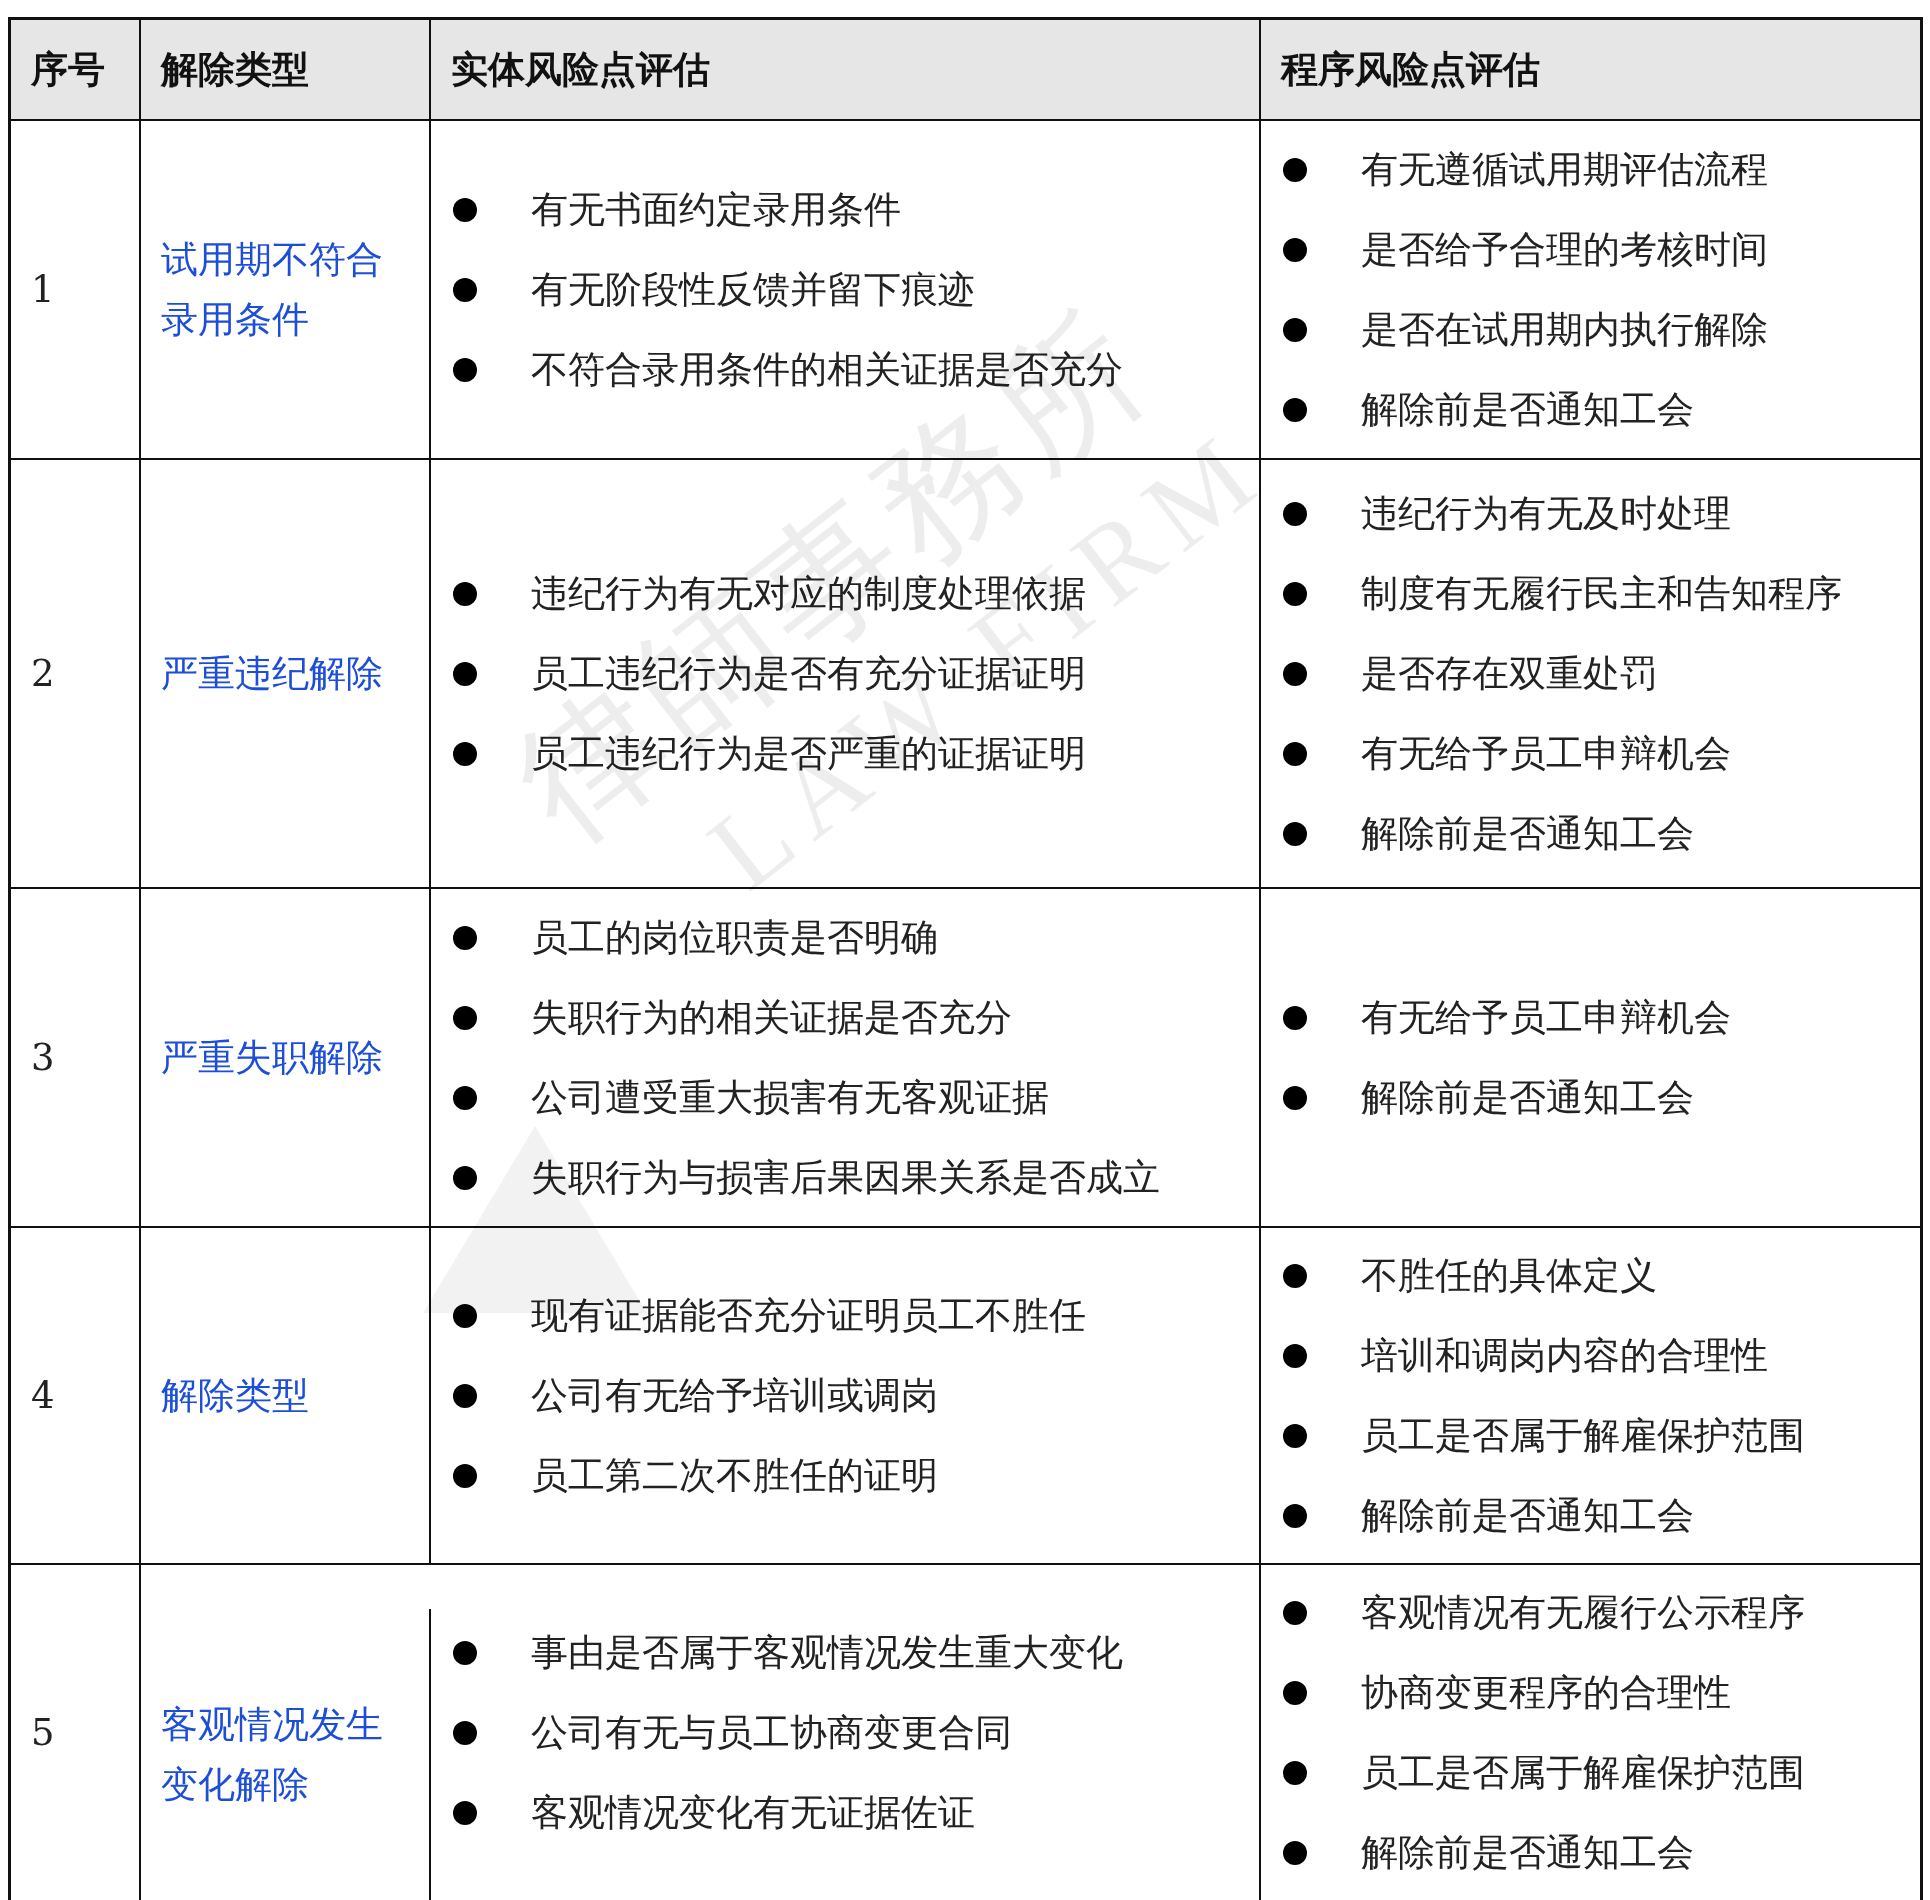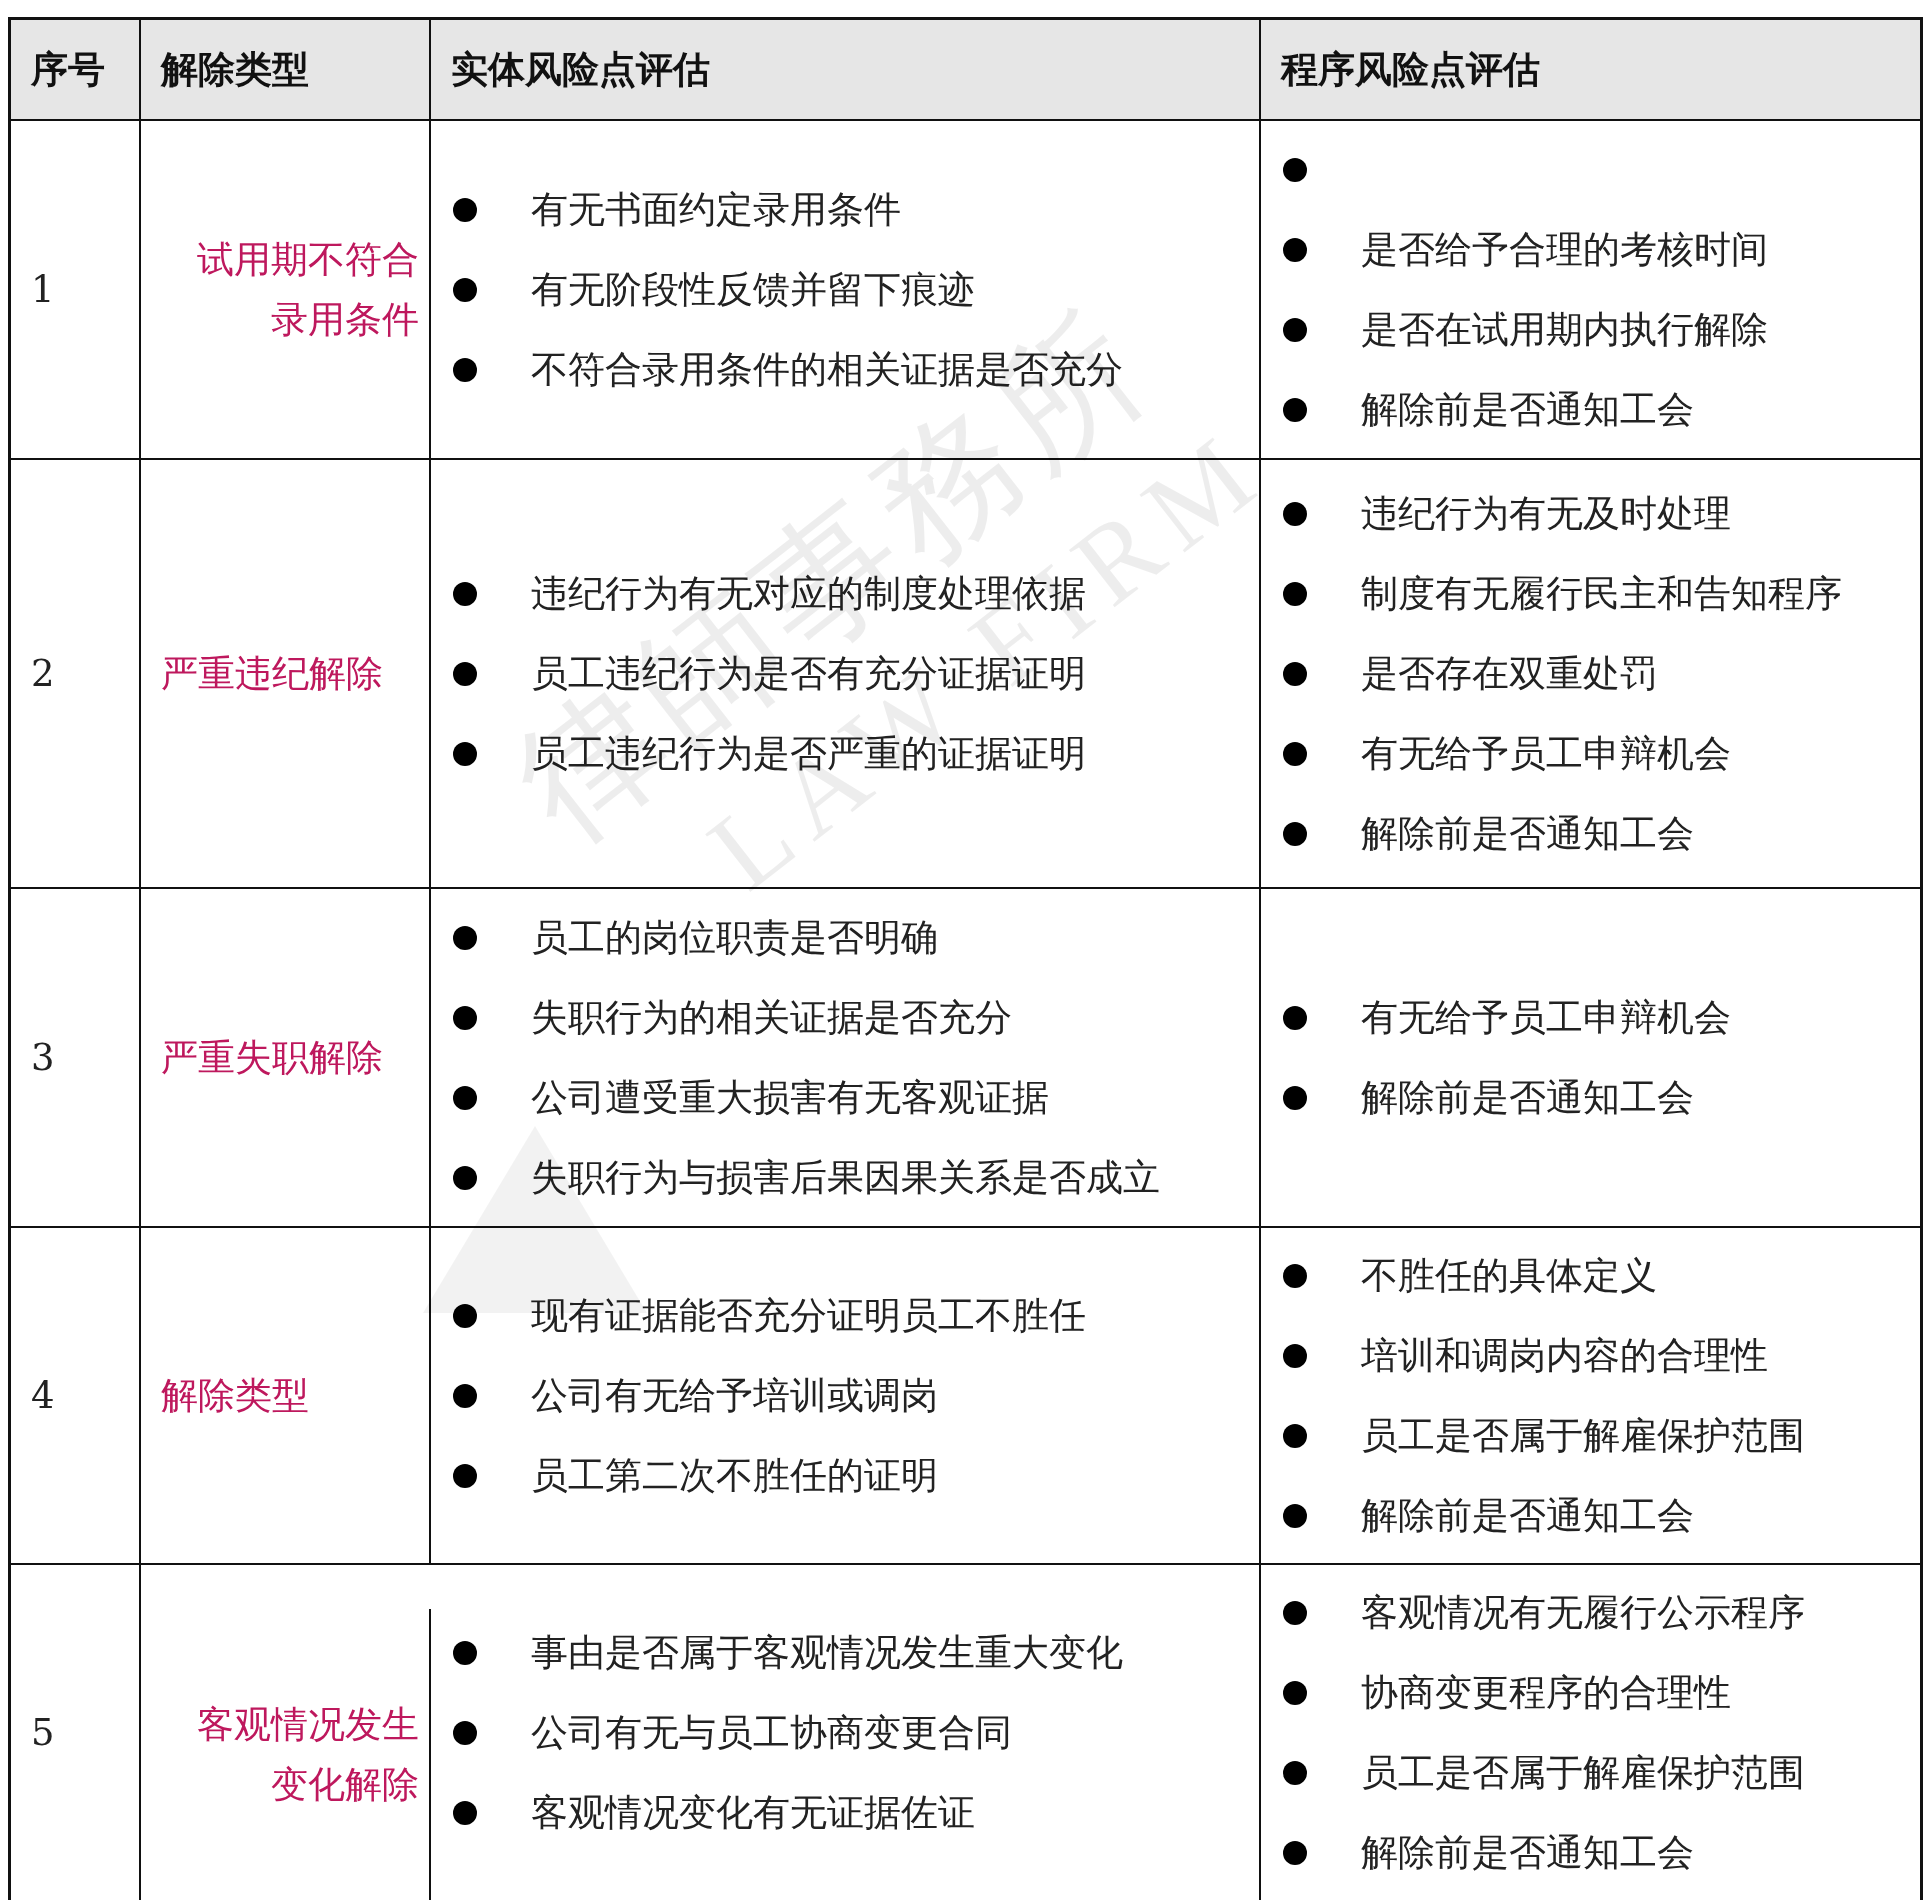--- a/index.html
+++ b/index.html
@@ -10,21 +10,21 @@
   .grid { position: absolute; inset: 0; display: grid;
           grid-template-columns: 130px 290px 830px 1fr;
           grid-template-rows: 101px 339px 429px 339px 337px 1fr; }
   .cell { border-right: 2.8px solid #111; border-bottom: 2.8px solid #111; box-sizing: border-box;
           position: relative; display: flex; align-items: center; }
   .cell.last-col { border-right: none; }
   .cell.last-row { border-bottom: none; }
   .head { background: #e6e6e6; font-family: "DejaVu Sans", "Liberation Sans", sans-serif;
           font-weight: bold; font-size: 37px; color: #111; padding-left: 20.6px; }
   .num { font-size: 37px; padding-left: 20.6px; color: #222; }
-  .type { font-size: 37px; padding-left: 20.6px; padding-right: 9.4px; line-height: 60px; color: #be185d; text-align: right; }
+  .type { font-size: 37px; padding-left: 20.6px; padding-right: 9.4px; line-height: 60px; color: #1d4ed8; }
   .items { list-style: none; margin: 0; padding: 0; width: 100%; }
   .items li { display: flex; align-items: center; height: 80px; font-size: 37px; color: #222; white-space: nowrap; }
   .bullet { display: inline-block; width: 24px; height: 24px; border-radius: 50%; background: #000;
             margin-left: 22.5px; margin-right: 54px; flex: none; }
   .watermark { position: absolute; left: 468px; top: 712px; transform: rotate(-38deg);
                transform-origin: left top; color: rgba(0,0,0,0.07); pointer-events: none;
                font-family: "DejaVu Serif", serif; white-space: nowrap; }
   .wm-cn { font-size: 141px; letter-spacing: 9.4px; display: block; }
   .wm-en { font-size: 112px; letter-spacing: 15px; display: block; margin-left: 112px; font-family: "Liberation Serif", serif; }
   .wm-logo { position: absolute; left: 412px; top: 1106px; width: 0; height: 0;
@@ -56,20 +56,21 @@
           <li>
             <span class="bullet"></span>
             <span>不符合录用条件的相关证据是否充分</span>
           </li>
         </ul>
       </div>
   <div class="cell last-col">
         <ul class="items">
           <li>
             <span class="bullet"></span>
+            <span>有无遵循试用期评估流程</span>
           </li>
           <li>
             <span class="bullet"></span>
             <span>是否给予合理的考核时间</span>
           </li>
           <li>
             <span class="bullet"></span>
             <span>是否在试用期内执行解除</span>
           </li>
           <li>

